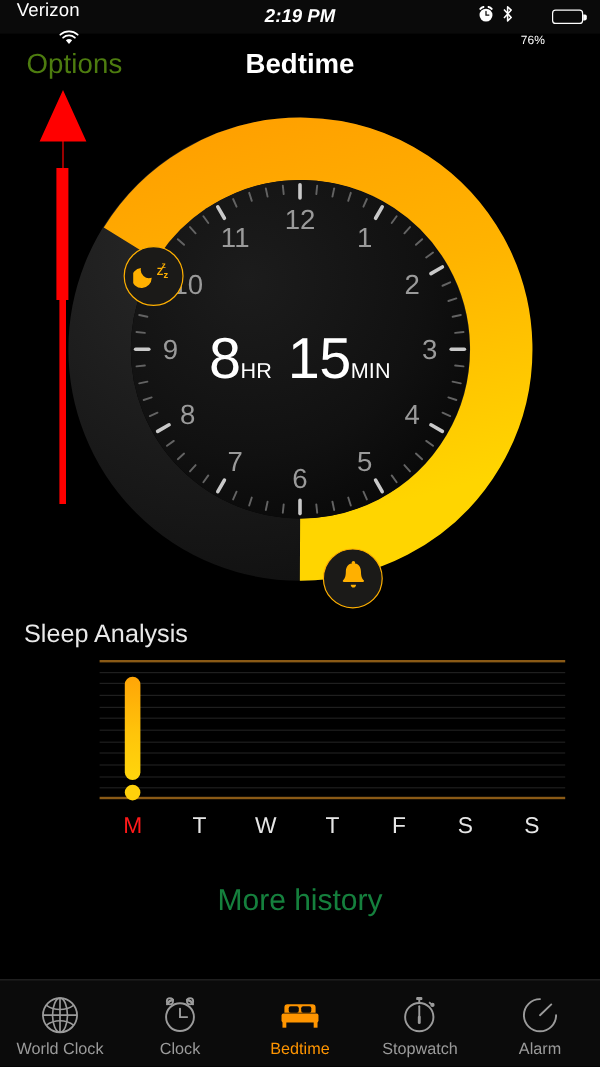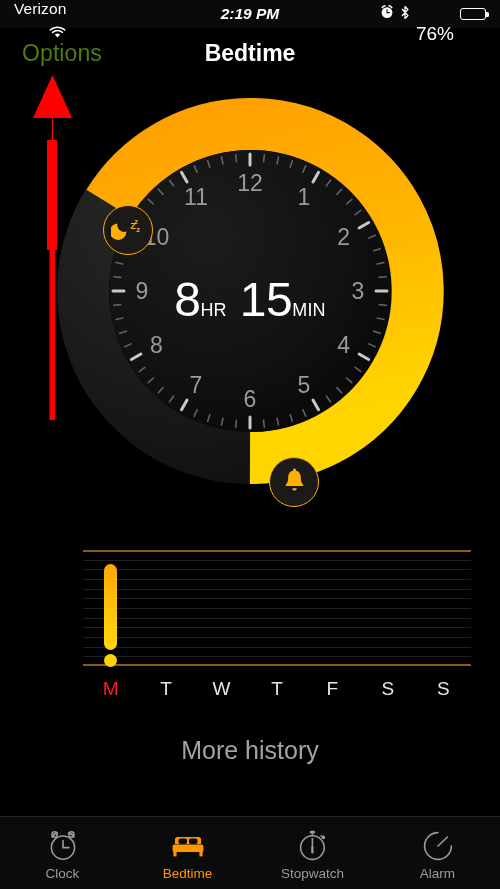--- a/index.html
+++ b/index.html
@@ -34,21 +34,21 @@
   .wifi-ico { margin-left:2px; }
   #sb-center {
     position:absolute; left:0; right:0; top:0;
     height:28px; display:flex; align-items:center; justify-content:center;
     font-size:15.5px; font-weight:600; pointer-events:none;font-style:italic;
   }
   #sb-right {
     margin-left:auto; display:flex; align-items:center; gap:6px;
     position:relative; z-index:2;
   }
-  #battery-pct { font-size:19px;margin-top:40px; }
+  #battery-pct { font-size:10px;margin-top:40px; }
   .batt-shell {
     width:26px; height:12.5px; border:1.3px solid #fff; border-radius:3px;
     padding:1.2px; position:relative;
   }
   .batt-fill { height:100%; background:#FFC208; border-radius:1px; }
   .batt-nub {
     position:absolute; right:-3.6px; top:3.6px;
     width:2.2px; height:5px; background:#fff; border-radius:0 1.5px 1.5px 0;
   }
 
@@ -140,21 +140,21 @@
   }
   .day-label {
     position:absolute; transform:translateX(-50%);
     font-size:19px; color:#e6e6e6; text-align:center;
   }
   .day-label.highlight { color:#FF1A1A; }
 
   
   #more-history {
     position:absolute; left:0; top:736px; width:500px;
-    text-align:center; color:#a3a3a3; font-size:25px;
+    text-align:center; color:#15803d; font-size:25px;
     cursor:pointer;
   }
 
   
   #tab-bar {
     position:absolute; bottom:0; left:0;
     width:500px; height:73px;
     background:#0b0b0b;
     border-top:1px solid #262626;
     display:flex;
@@ -354,20 +354,21 @@
             <path d="M11.5 2.4 c-3.9 0-6.3 2.9-6.3 6.8 0 4.3-1 6-2.3 7.4 -0.5 0.6-0.2 1.5 0.7 1.5 h15.8 c0.9 0 1.2-0.9 0.7-1.5 -1.3-1.4-2.3-3.1-2.3-7.4 0-3.9-2.4-6.8-6.3-6.8 Z" fill="#FFB000"></path>
             <circle cx="11.5" cy="2" r="1.5" fill="#FFB000"></circle>
             <path d="M9.3 20.2 h4.4 c0 1.4-1 2.4-2.2 2.4 -1.2 0-2.2-1-2.2-2.4 Z" fill="#FFB000"></path>
           </svg>
         </span>
       </div>
     </div>
   </div>
 
   <div id="sleep-section">
+    <div id="sleep-title">Sleep Analysis</div>
 
     <div id="chart-box">
         <div class="bound-line" style="top: 0px;"></div>
         <div class="grid-line" style="top: 9.66667px;"></div>
         <div class="grid-line" style="top: 19.3333px;"></div>
         <div class="grid-line" style="top: 29px;"></div>
         <div class="grid-line" style="top: 38.6667px;"></div>
         <div class="grid-line" style="top: 48.3333px;"></div>
         <div class="grid-line" style="top: 58px;"></div>
         <div class="grid-line" style="top: 67.6667px;"></div>
@@ -391,20 +392,33 @@
         <div class="day-label" style="left: 360.286px;">S</div>
       </div>
   </div>
 
   <div id="more-history">More history</div>
 
   <div id="tab-bar">
       <div class="tab-item">
         <div class="tab-icon">
           <svg width="34" height="34" viewBox="0 0 34 34">
+            <circle cx="17" cy="17" r="14.2" stroke="currentColor" stroke-width="1.5" fill="none"></circle>
+            <ellipse cx="17" cy="17" rx="6.2" ry="14.2" stroke="currentColor" stroke-width="1.4" fill="none"></ellipse>
+            <line x1="2.8" y1="17" x2="31.2" y2="17" stroke="currentColor" stroke-width="1.4"></line>
+            <path d="M5.4 8.6 a20 20 0 0 0 23.2 0" stroke="currentColor" stroke-width="1.3" fill="none"></path>
+            <path d="M5.4 25.4 a20 20 0 0 1 23.2 0" stroke="currentColor" stroke-width="1.3" fill="none"></path>
+            <line x1="17" y1="2.8" x2="17" y2="31.2" stroke="currentColor" stroke-width="1.4"></line>
+          </svg>
+        </div>
+        <div class="tab-label">World Clock</div>
+      </div>
+      <div class="tab-item">
+        <div class="tab-icon">
+          <svg width="34" height="34" viewBox="0 0 34 34">
             <circle cx="17" cy="18.6" r="11.6" stroke="currentColor" stroke-width="1.6" fill="none"></circle>
             <path d="M17 11.5 V18.6 H23" stroke="currentColor" stroke-width="1.6" fill="none" stroke-linecap="round"></path>
             <path d="M6.2 7.8 a6.6 6.6 0 0 1 5-3.6" stroke="currentColor" stroke-width="1.8" fill="none" stroke-linecap="round"></path>
             <path d="M27.8 7.8 a6.6 6.6 0 0 0-5-3.6" stroke="currentColor" stroke-width="1.8" fill="none" stroke-linecap="round"></path>
             <circle cx="8.6" cy="5.4" r="2.6" stroke="currentColor" stroke-width="1.5" fill="none"></circle>
             <circle cx="25.4" cy="5.4" r="2.6" stroke="currentColor" stroke-width="1.5" fill="none"></circle>
           </svg>
         </div>
         <div class="tab-label">Clock</div>
       </div>

